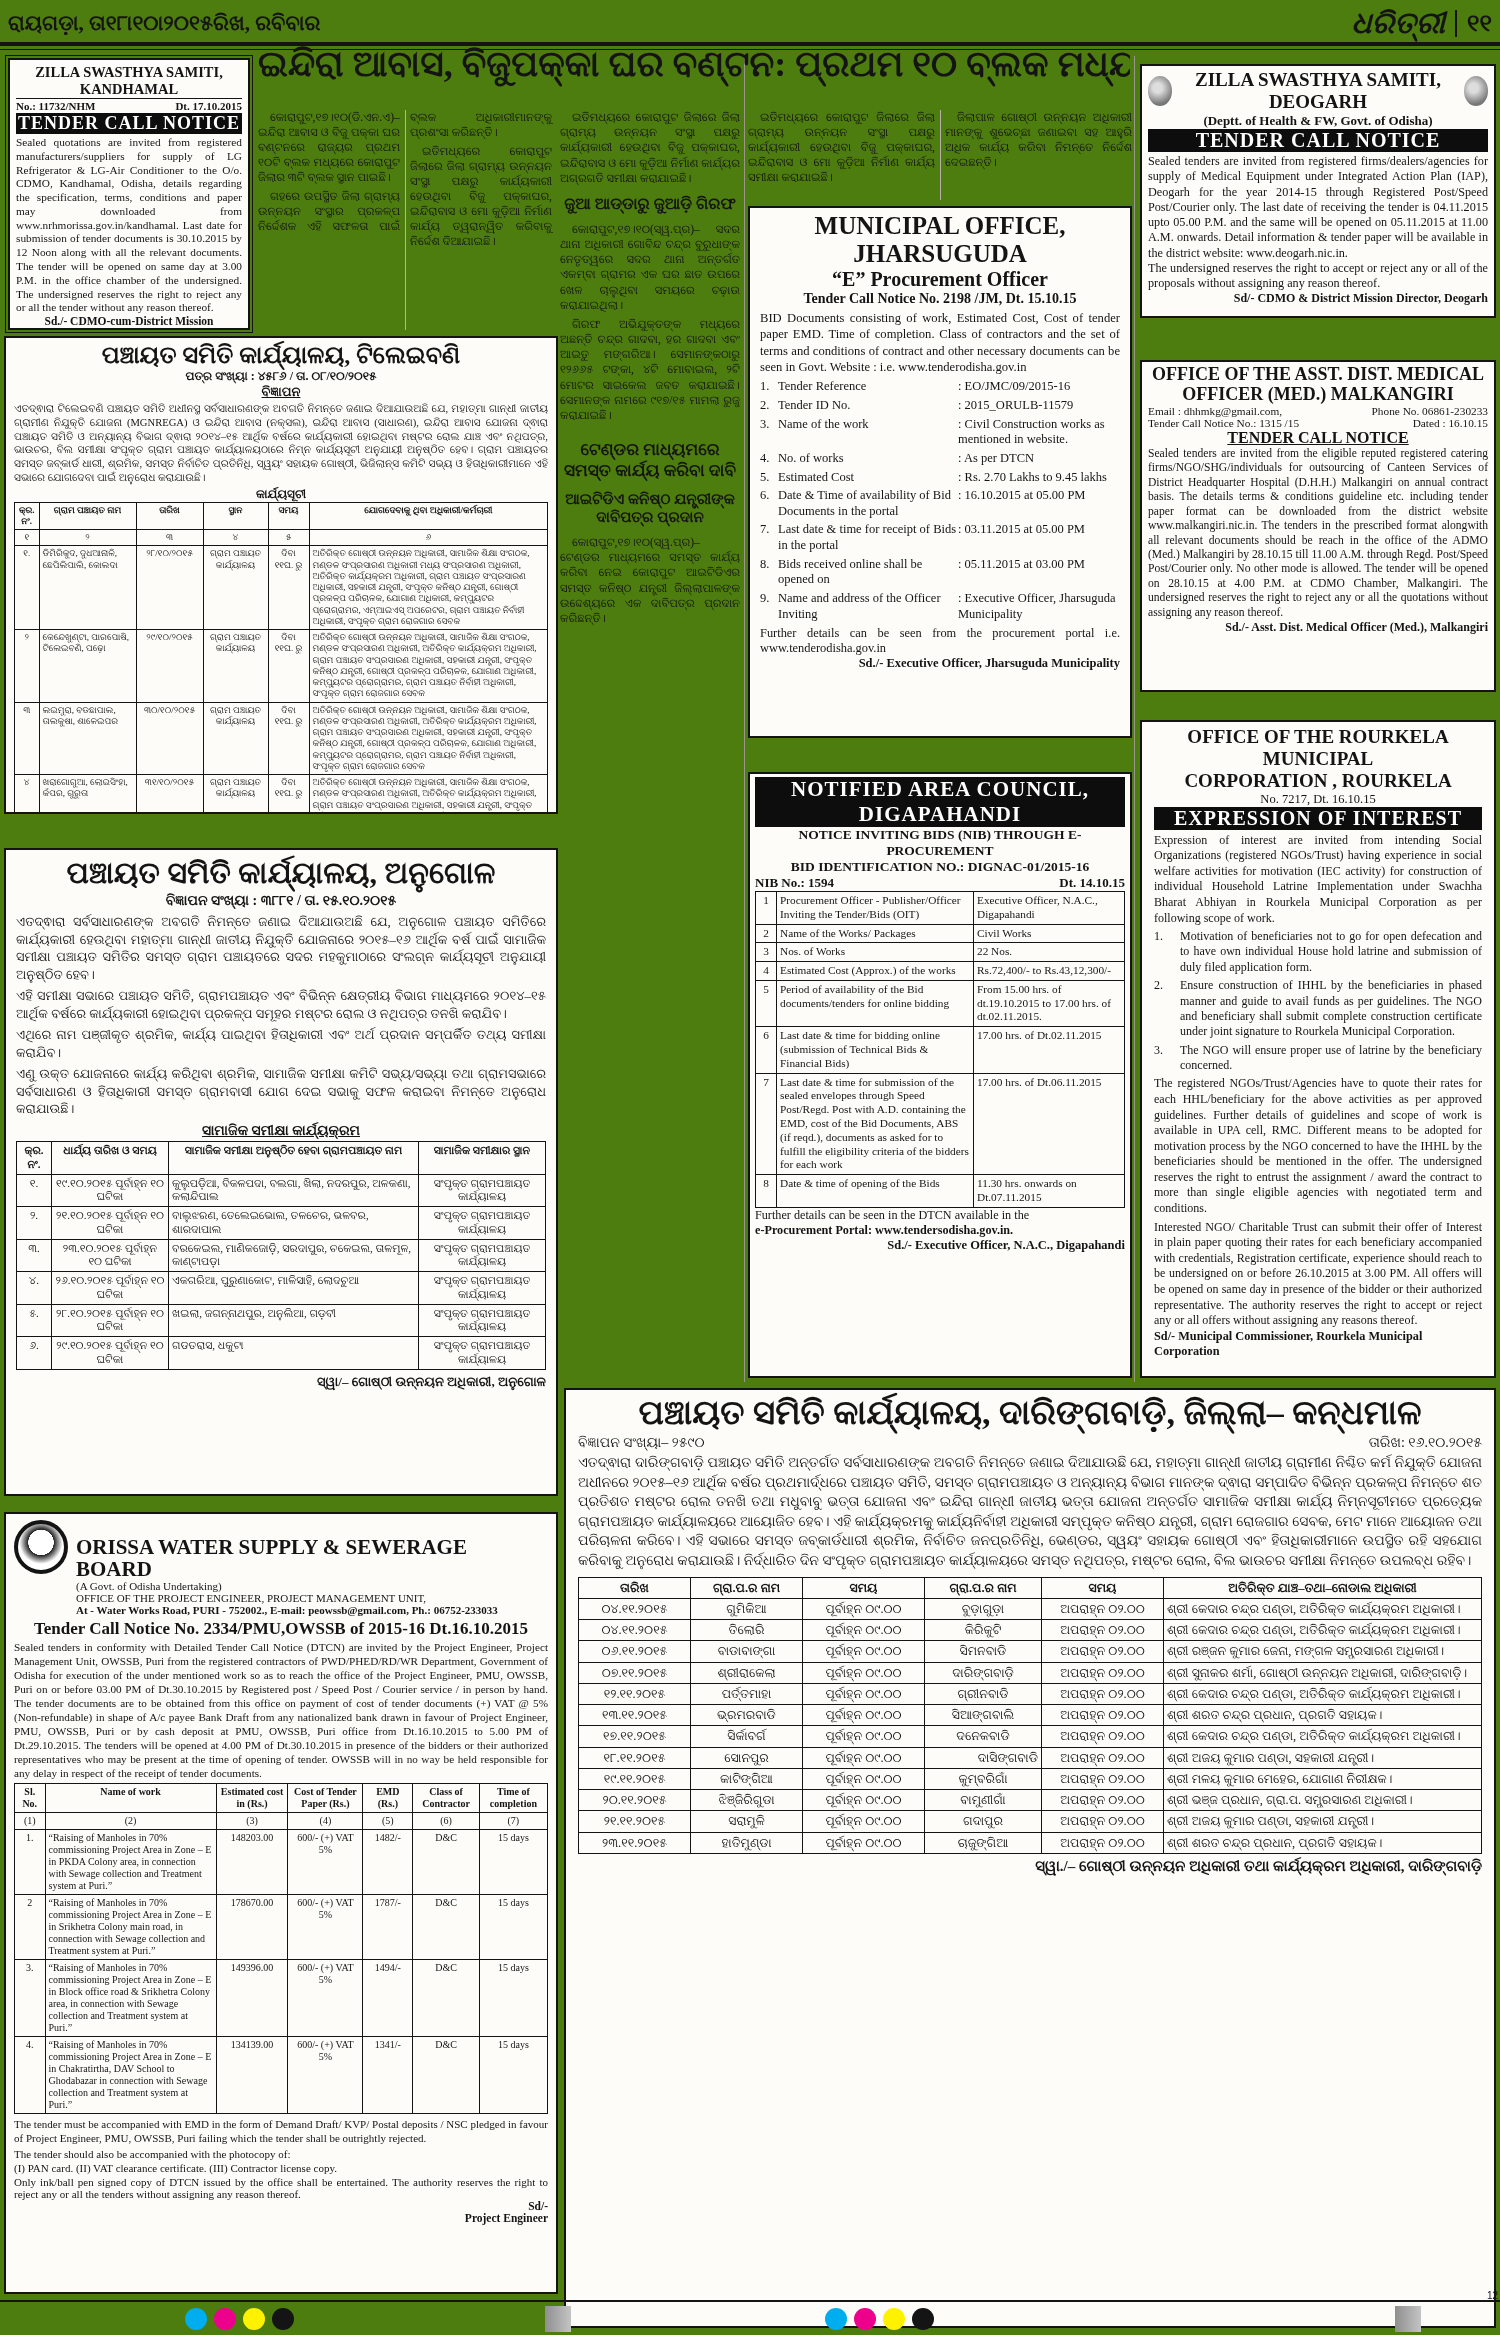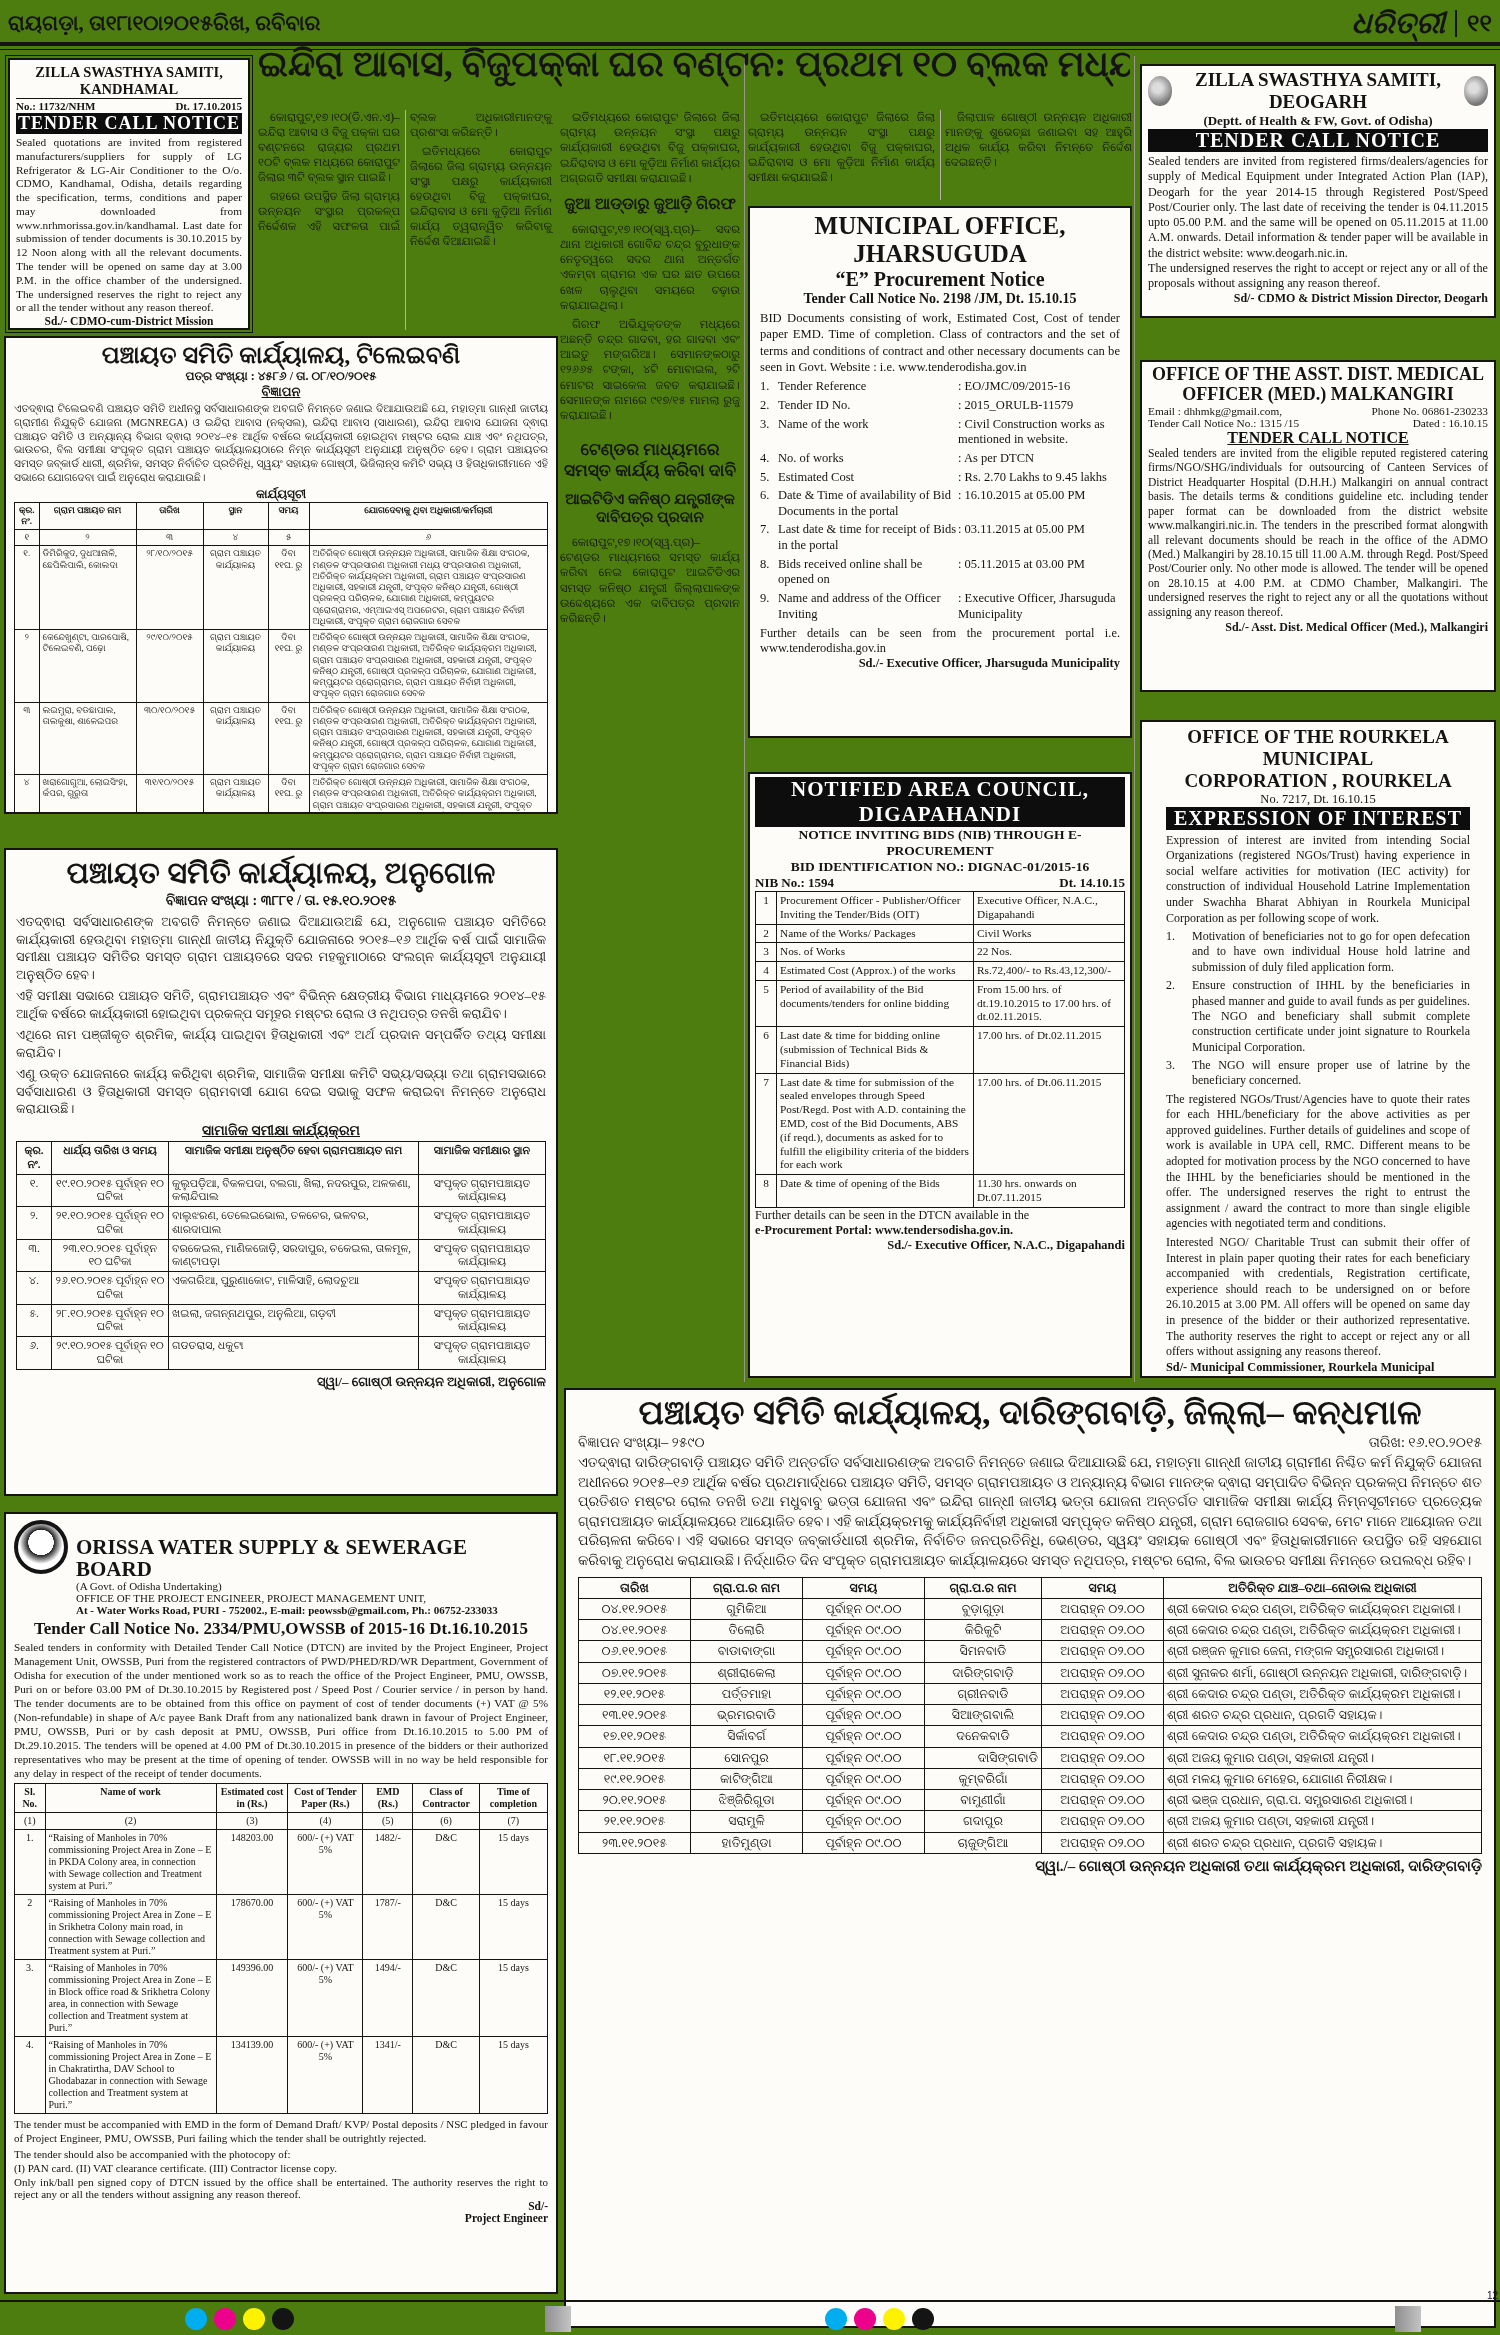--- a/index.html
+++ b/index.html
@@ -289,21 +289,21 @@
     <div class="just" style="font-size:11px;line-height:1.25;margin-top:4px;">The tender must be accompanied with EMD in the form of Demand Draft/ KVP/ Postal deposits / NSC  pledged in favour of Project Engineer, PMU, OWSSB, Puri failing which the tender shall be outrightly rejected.</div>
     <div style="font-size:11px;margin-top:2px;">The tender should also be accompanied with the photocopy of:</div>
     <div style="font-size:11px;margin-top:2px;">(I) PAN card. (II) VAT clearance certificate. (III) Contractor license copy.</div>
     <div class="just" style="font-size:11px;margin-top:2px;">Only ink/ball pen signed copy of DTCN issued by the office shall be entertained. The authority reserves the right to reject any or all the tenders without assigning any reason thereof.</div>
     <div class="sig" style="font-size:11.5px;">Sd/-</div>
     <div class="sig" style="font-size:11.5px;">Project Engineer</div>
   </div>
 
   <div class="abs notice" style="left:748px;top:206px;width:384px;height:532px;padding:4px 10px;">
     <div class="ctr b" style="font-size:25px;">MUNICIPAL OFFICE, JHARSUGUDA</div>
-    <div class="ctr b" style="font-size:20px;">“E” Procurement Notice</div>
+    <div class="ctr b" style="font-size:20px;">“E” Procurement Officer</div>
     <div class="ctr b" style="font-size:14px;margin-bottom:3px;">Tender Call Notice No. 2198 /JM, Dt. 15.10.15</div>
     <div class="just" style="font-size:12.6px;line-height:1.3;">BID Documents consisting of work, Estimated Cost, Cost of tender paper EMD. Time of completion. Class of contractors and the set of terms and conditions of contract and other necessary documents can be seen in Govt. Website : i.e. www.tenderodisha.gov.in</div>
     <div style="margin-top:4px;">
         <div class="kv">
         <span class="kv-n">1.</span>
         <span class="kv-l">Tender Reference</span>
         <span class="kv-v">EO/JMC/09/2015-16</span>
       </div>
         <div class="kv">
         <span class="kv-n">2.</span>
@@ -429,21 +429,21 @@
     </div>
     <div style="display:flex;justify-content:space-between;font-size:11.3px;">
       <span>Tender Call Notice No.: 1315 /15</span>
       <span>Dated : 16.10.15</span>
     </div>
     <div class="ctr b" style="font-size:16px;text-decoration:underline;">TENDER CALL NOTICE</div>
     <div class="just" style="font-size:11.6px;line-height:1.25;">Sealed tenders are invited from the eligible reputed registered catering firms/NGO/SHG/individuals for outsourcing of Canteen Services of District Headquarter Hospital (D.H.H.) Malkangiri on annual contract basis. The details terms &amp; conditions guideline etc. including tender paper format can be downloaded from the district website www.malkangiri.nic.in. The tenders in the prescribed format alongwith all relevant documents should be reach in the office of the ADMO (Med.) Malkangiri by 28.10.15 till 11.00 A.M. through Regd. Post/Speed Post/Courier only. No other mode is allowed. The tender will be opened on 28.10.15 at 4.00 P.M. at CDMO Chamber, Malkangiri. The undersigned reserves the right to reject any or all the quotations without assigning any reason thereof.</div>
     <div class="sig" style="font-size:12px;">Sd./- Asst. Dist. Medical Officer (Med.), Malkangiri</div>
   </div>
 
-  <div class="abs notice" style="left:1140px;top:720px;width:356px;height:658px;padding:4px 24px;">
+  <div class="abs notice" style="left:1140px;top:720px;width:356px;height:658px;padding:4px 12px;">
     <div class="ctr b" style="font-size:19px;line-height:1.15;">OFFICE OF THE ROURKELA MUNICIPAL</div>
     <div class="ctr b" style="font-size:19px;line-height:1.15;">CORPORATION , ROURKELA</div>
     <div class="ctr" style="font-size:12.5px;">No. 7217, Dt. 16.10.15</div>
     <div class="banner-dark" style="font-size:20px;">EXPRESSION OF INTEREST</div>
     <div class="just" style="font-size:12px;line-height:1.3;margin-top:3px;">Expression of interest are invited from intending Social Organizations (registered NGOs/Trust) having experience in social welfare activities for motivation (IEC activity) for construction of individual Household Latrine Implementation under Swachha Bharat Abhiyan in Rourkela Municipal Corporation as per following scope of work.</div>
     <div>
         <div class="eoi-item">
         <span>1.</span>
         <span>Motivation of beneficiaries not to go for open defecation and to have own individual House hold latrine and submission of duly filed application form.</span>
       </div>

